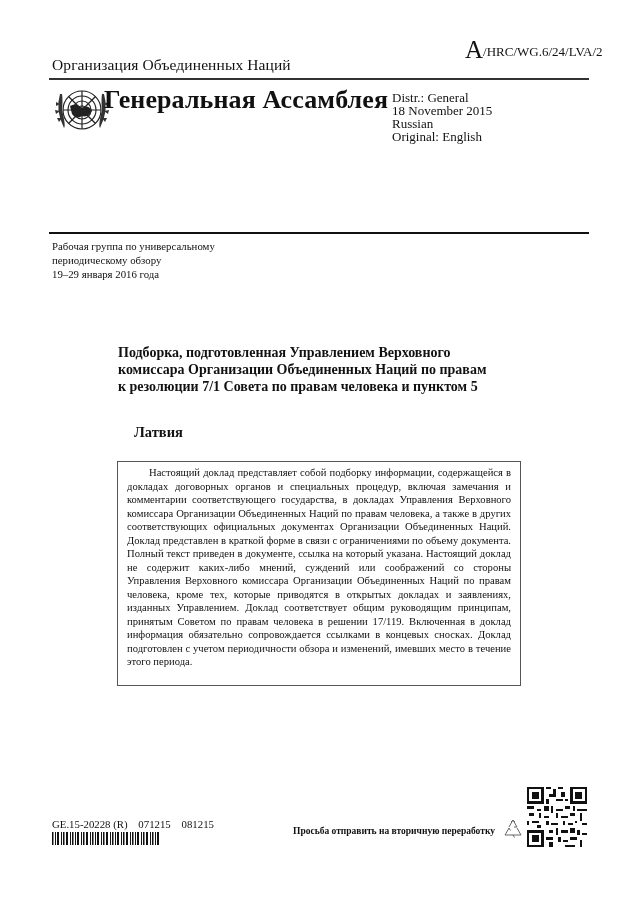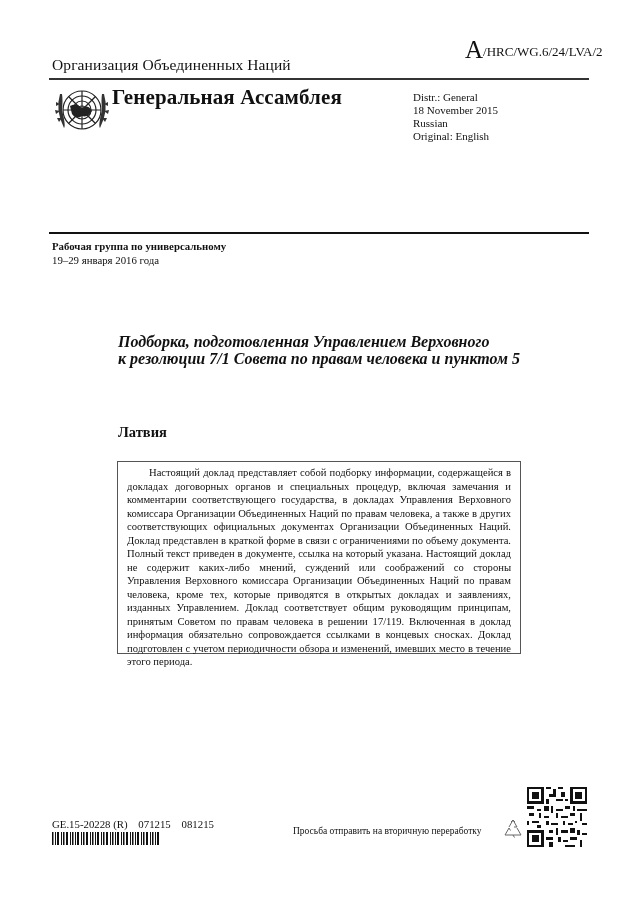--- a/index.html
+++ b/index.html
@@ -4,35 +4,35 @@
   <style>
     html, body { margin: 0; padding: 0; background: #ffffff; }
     body { width: 640px; height: 905px; position: relative; overflow: hidden;
            font-family: "Liberation Serif", "DejaVu Serif", serif; color: #111; }
     .abs { position: absolute; }
     .org-name { left: 52px; top: 56px; font-size: 15.5px; letter-spacing: 0.1px; text-align: center; }
     .symbol { left: 465px; top: 40px; font-size: 13px; white-space: nowrap; }
     .symbol .big { font-size: 25px; line-height: 20px; vertical-align: -2px; }
     .rule-top { left: 49px; top: 78px; width: 540px; height: 2px; background: #333; }
     .logo { left: 52px; top: 84px; width: 60px; height: 52px; }
-    .assembly { left: 112px; top: 85px; font-size: 21px; font-weight: bold; letter-spacing: 0.1px; }
-    .distr { left: 413px; top: 91px; font-size: 11px; line-height: 13px; }
+    .assembly { left: 104px; top: 85px; font-size: 26px; font-weight: bold; letter-spacing: 0.1px; }
+    .distr { left: 392px; top: 91px; font-size: 13px; line-height: 13px; }
     .rule-mid { left: 49px; top: 232px; width: 540px; height: 2px; background: #111; }
     .council { left: 52px; top: 239px; line-height: 14px; }
     .council .l1 { font-size: 12.5px; font-weight: bold; line-height: 15px; }
-    .council .lb { font-size: 10.8px; font-weight: bold; }
+    .council .lb { font-size: 10.8px; font-weight: normal; }
     .council .ln { font-size: 10.8px; }
-    .title { left: 118px; top: 333px; width: 420px; font-size: 16px; font-weight: bold; line-height: 17px; font-style: italic; }
-    .country { left: 118px; top: 424px; font-size: 14.5px; font-weight: bold; }
-    .summary-box { left: 117px; top: 461px; width: 404px; height: 193px; border: 1.5px solid #555; box-sizing: border-box;
+    .title { left: 118px; top: 344px; width: 420px; font-size: 14px; font-weight: bold; line-height: 17px; }
+    .country { left: 134px; top: 424px; font-size: 14.5px; font-weight: bold; }
+    .summary-box { left: 117px; top: 461px; width: 404px; height: 225px; border: 1.5px solid #555; box-sizing: border-box;
                    padding: 4px 9px 0 9px; }
     .summary-text { font-size: 10.6px; line-height: 13.5px; text-align: justify; text-indent: 22px; margin: 0; }
     .footer-job { left: 52px; top: 818px; font-size: 10.8px; white-space: pre; }
     .barcode { left: 52px; top: 832px; width: 108px; height: 13px; }
-    .recycle-text { left: 293px; top: 826px; font-size: 9.5px; font-weight: normal; }
+    .recycle-text { left: 293px; top: 826px; font-size: 9.5px; font-weight: bold; }
     .recycle-icon { left: 502px; top: 818px; width: 22px; height: 22px; }
     .qr { left: 527px; top: 787px; width: 60px; height: 60px; }
   </style>
 </head>
 <body>
 
 <div class="abs org-name">Организация Объединенных Наций</div>
 <div class="abs symbol"><span class="big">A</span><span>/HRC/WG.6/24/LVA/2</span></div>
 <div class="abs rule-top"></div>
 
@@ -62,25 +62,27 @@
   <div>Distr.: General</div>
   <div>18 November 2015</div>
   <div>Russian</div>
   <div>Original: English</div>
 </div>
 
 <div class="abs rule-mid"></div>
 
 <div class="abs council">
   <div class="lb">Рабочая группа по универсальному</div>
+  <div class="lb">периодическому обзору</div>
   <div class="ln">19–29 января 2016 года</div>
 </div>
 
 <div class="abs title">
   <div>Подборка, подготовленная Управлением Верховного</div>
+  <div>комиссара Организации Объединенных Наций по правам</div>
   <div>к резолюции 7/1 Совета по правам человека и пунктом 5</div>
 </div>
 
 <div class="abs country">Латвия</div>
 
 <div class="abs summary-box">
   <p class="summary-text">Настоящий доклад представляет собой подборку информации, содержащейся в докладах договорных органов и специальных процедур, включая замечания и комментарии соответствующего государства, в докладах Управления Верховного комиссара Организации Объединенных Наций по правам человека, а также в других соответствующих официальных документах Организации Объединенных Наций. Доклад представлен в краткой форме в связи с ограничениями по объему документа. Полный текст приведен в документе, ссылка на который указана. Настоящий доклад не содержит каких-либо мнений, суждений или соображений со стороны Управления Верховного комиссара Организации Объединенных Наций по правам человека, кроме тех, которые приводятся в открытых докладах и заявлениях, изданных Управлением. Доклад соответствует общим руководящим принципам, принятым Советом по правам человека в решении 17/119. Включенная в доклад информация обязательно сопровождается ссылками в концевых сносках. Доклад подготовлен с учетом периодичности обзора и изменений, имевших место в течение этого периода.</p>
 </div>
 
 <div class="abs footer-job">GE.15-20228 (R)    071215    081215</div>

